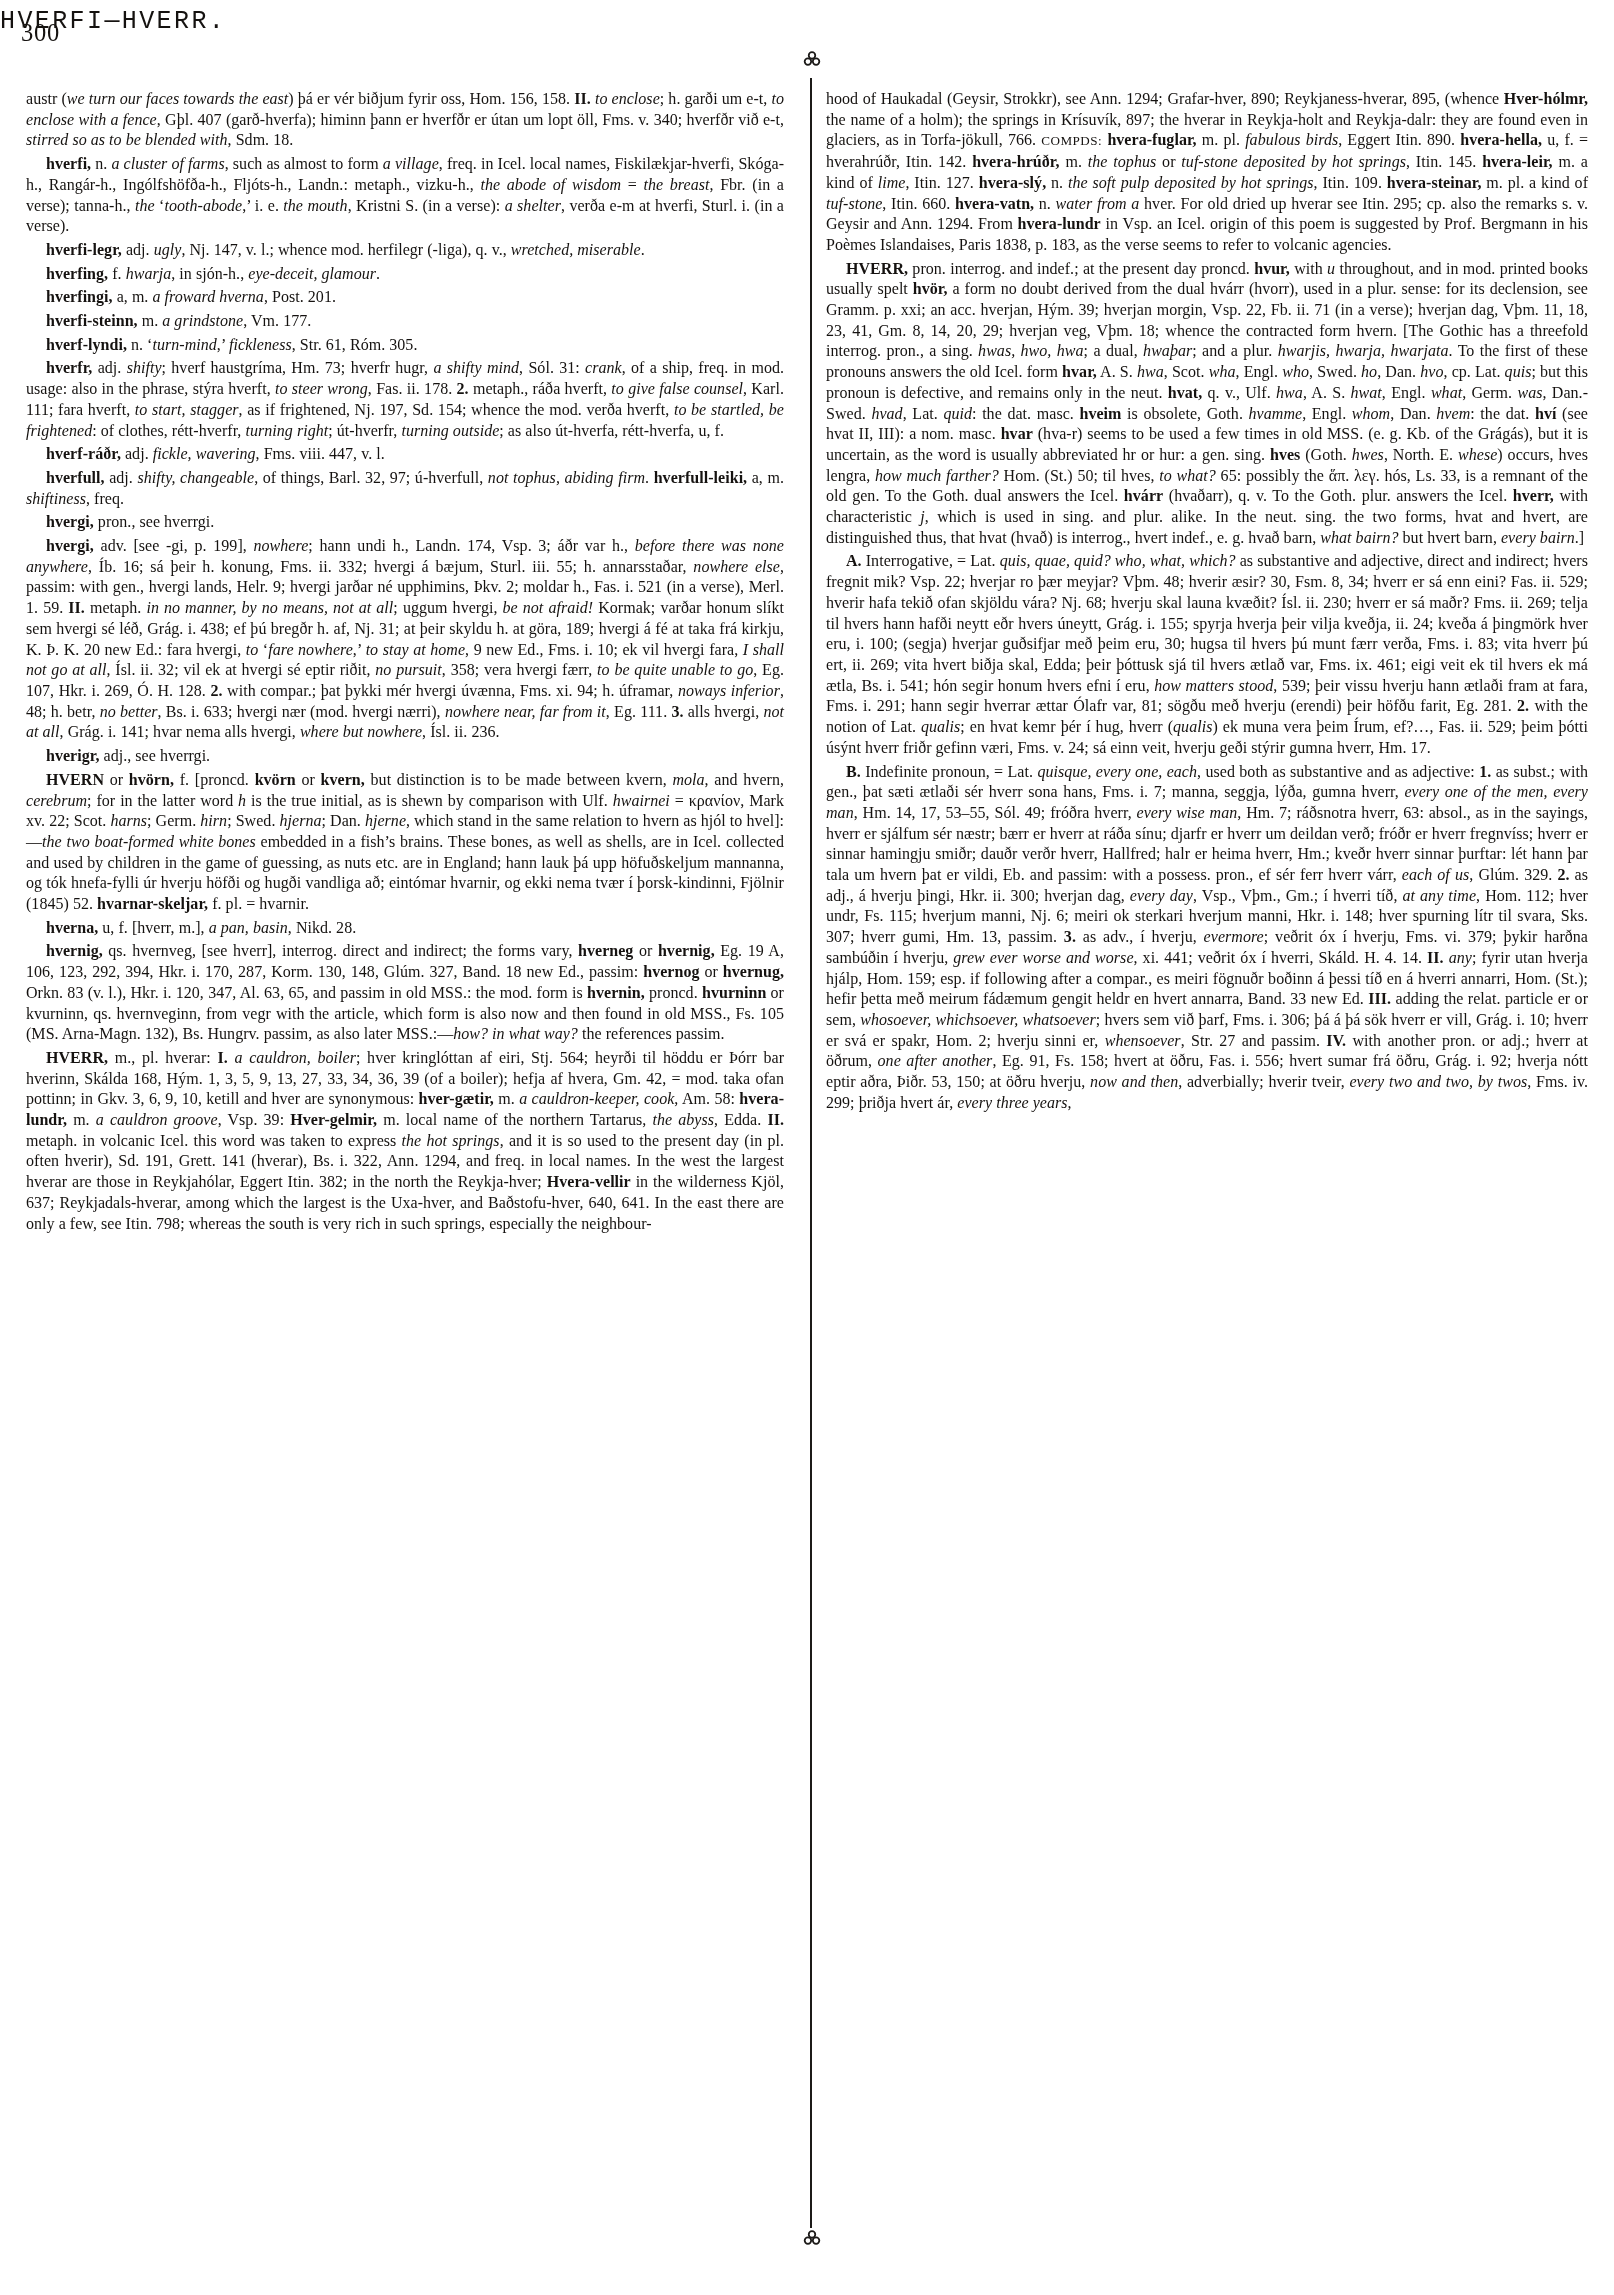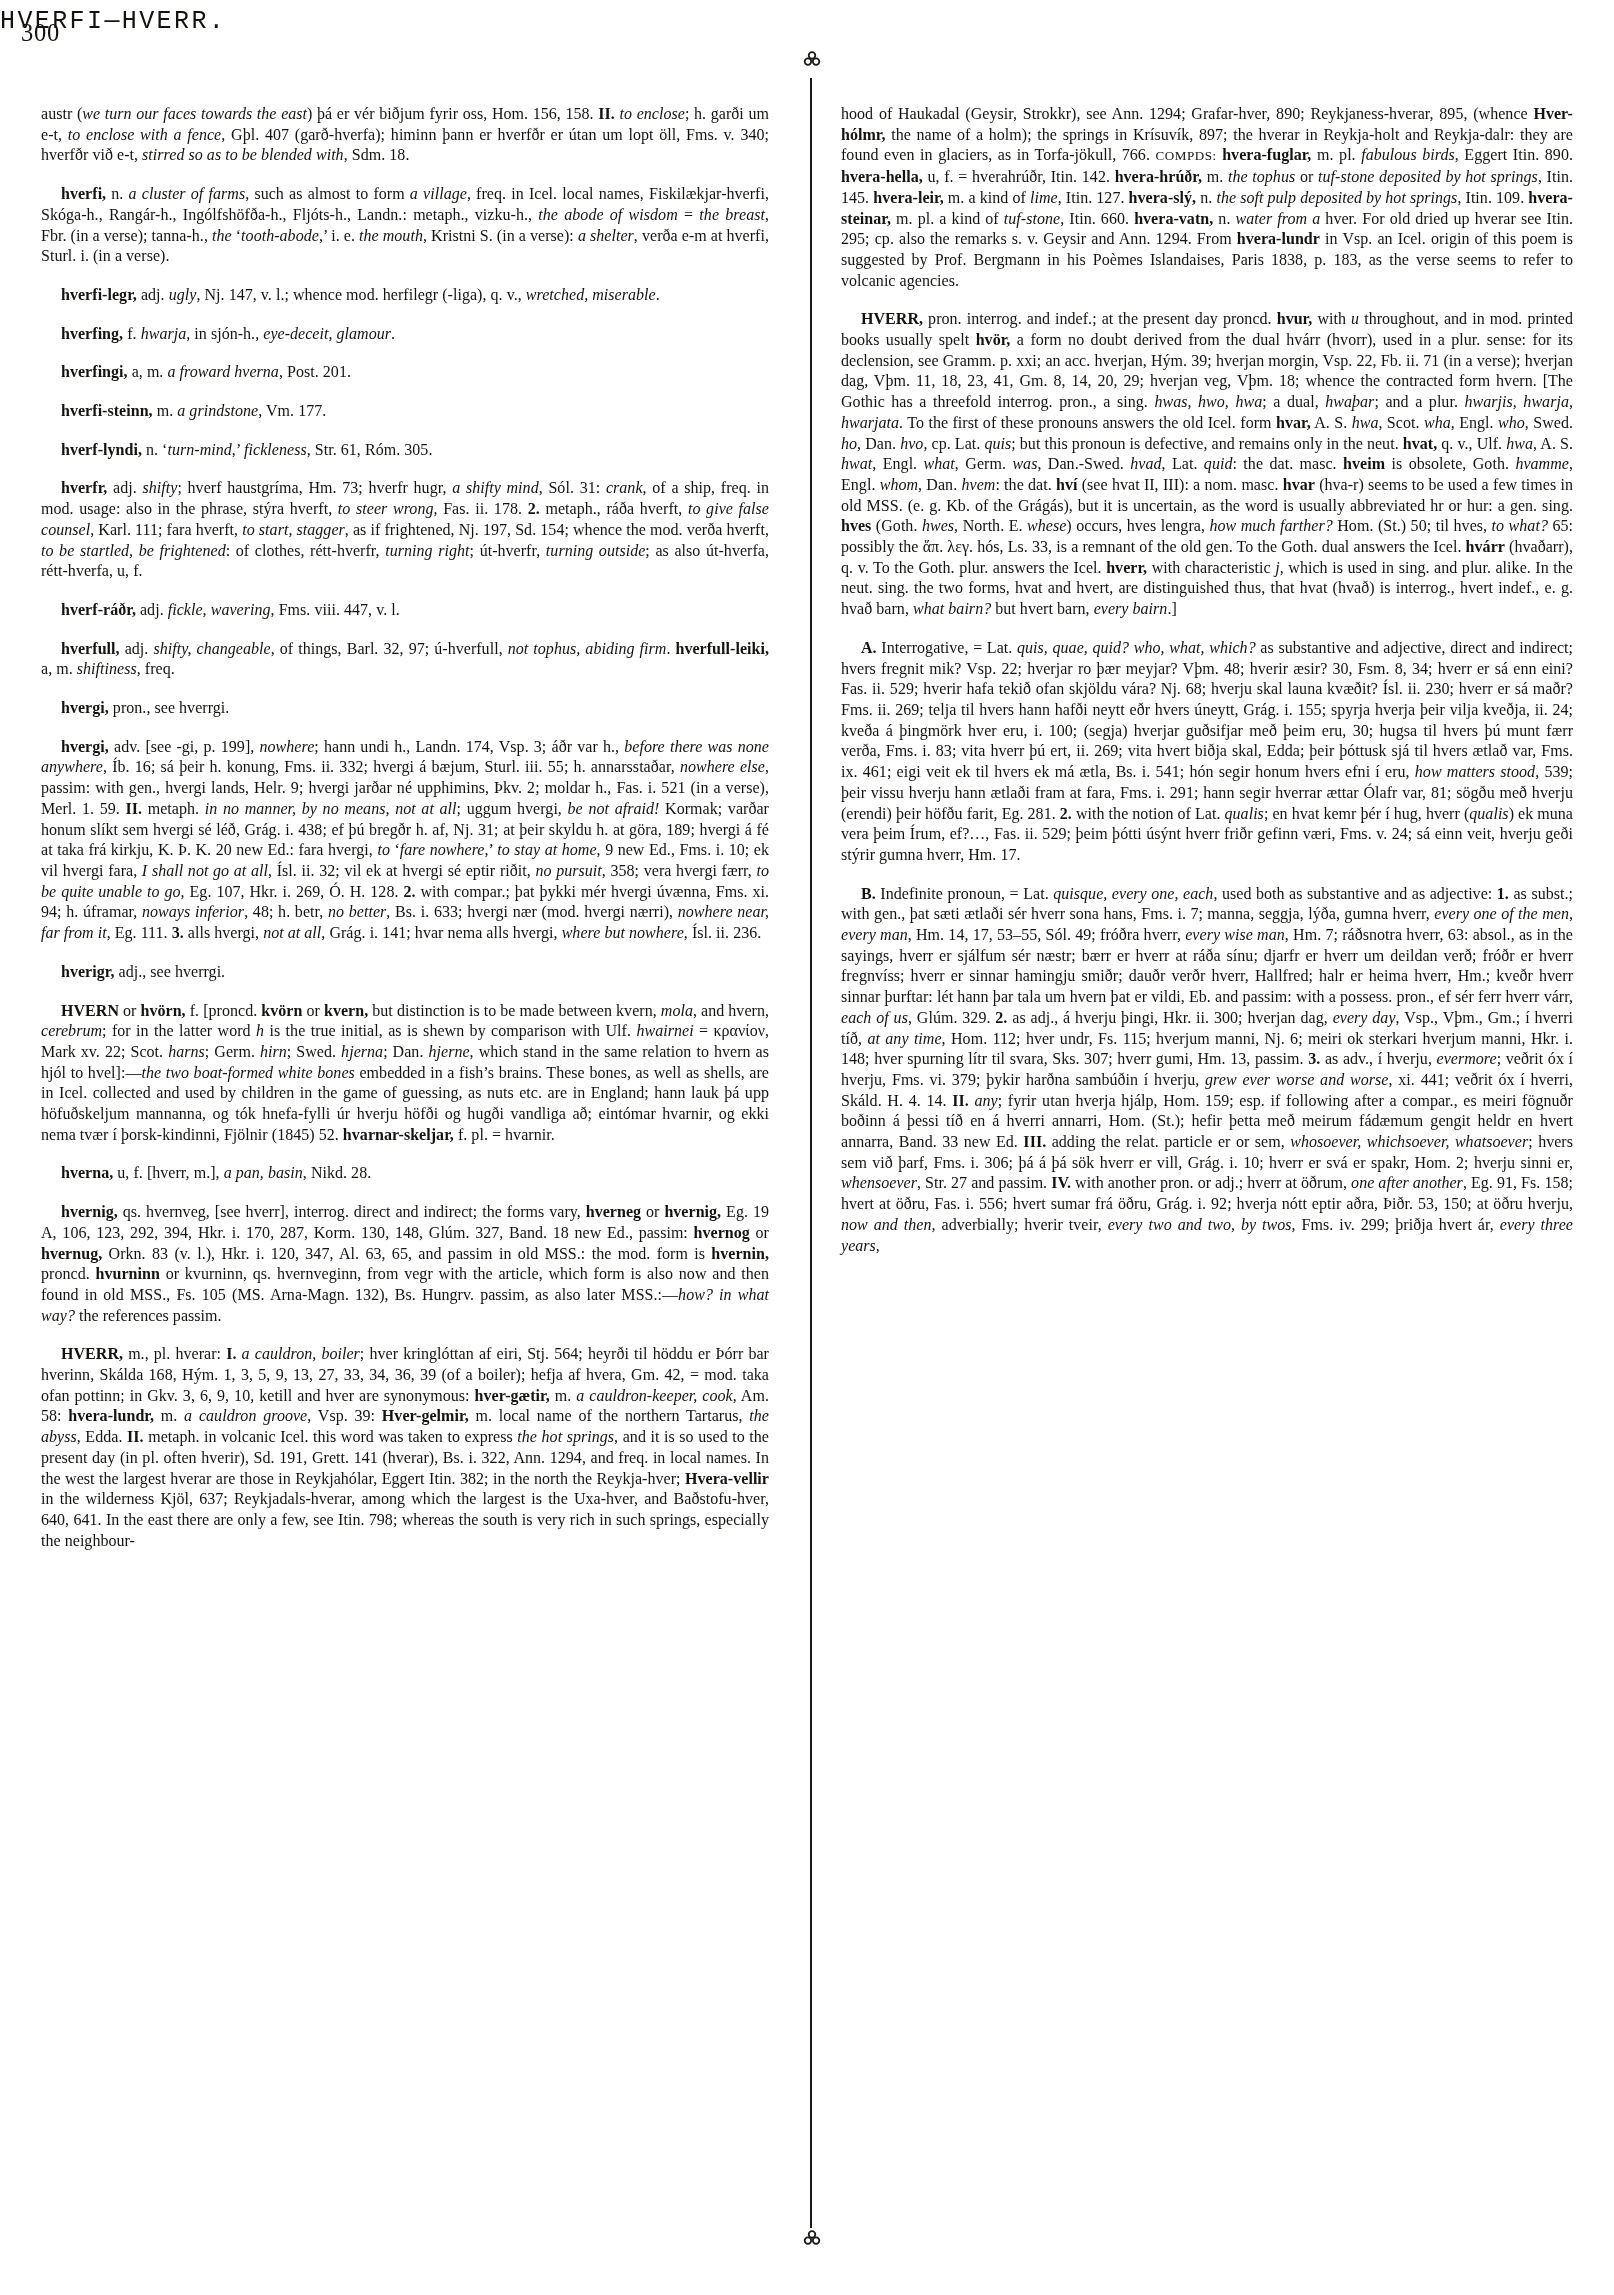--- a/index.html
+++ b/index.html
@@ -31,21 +31,21 @@
   .orn-top{top:51px;}
   .orn-bottom{top:2230px;}
   .col{
     position:absolute;top:86px;
     text-align:justify;
     font-size:16px;line-height:20.7px;
     letter-spacing:0.04px;
   }
   .col-left{left:23px;width:764px;}
   .col-right{left:823px;width:768px;}
-  .col p{margin:18px;padding:0;text-indent:1.25em;}
+  .col p{margin:3px;padding:0;text-indent:1.25em;}
   .col p.cont{text-indent:0;}
   .col b{font-weight:bold;}
   .col i{font-style:italic;}
   .sc{font-size:0.82em;letter-spacing:0.5px;}
 </style>
 </head>
 <body>
 
 <div class="page">
 

